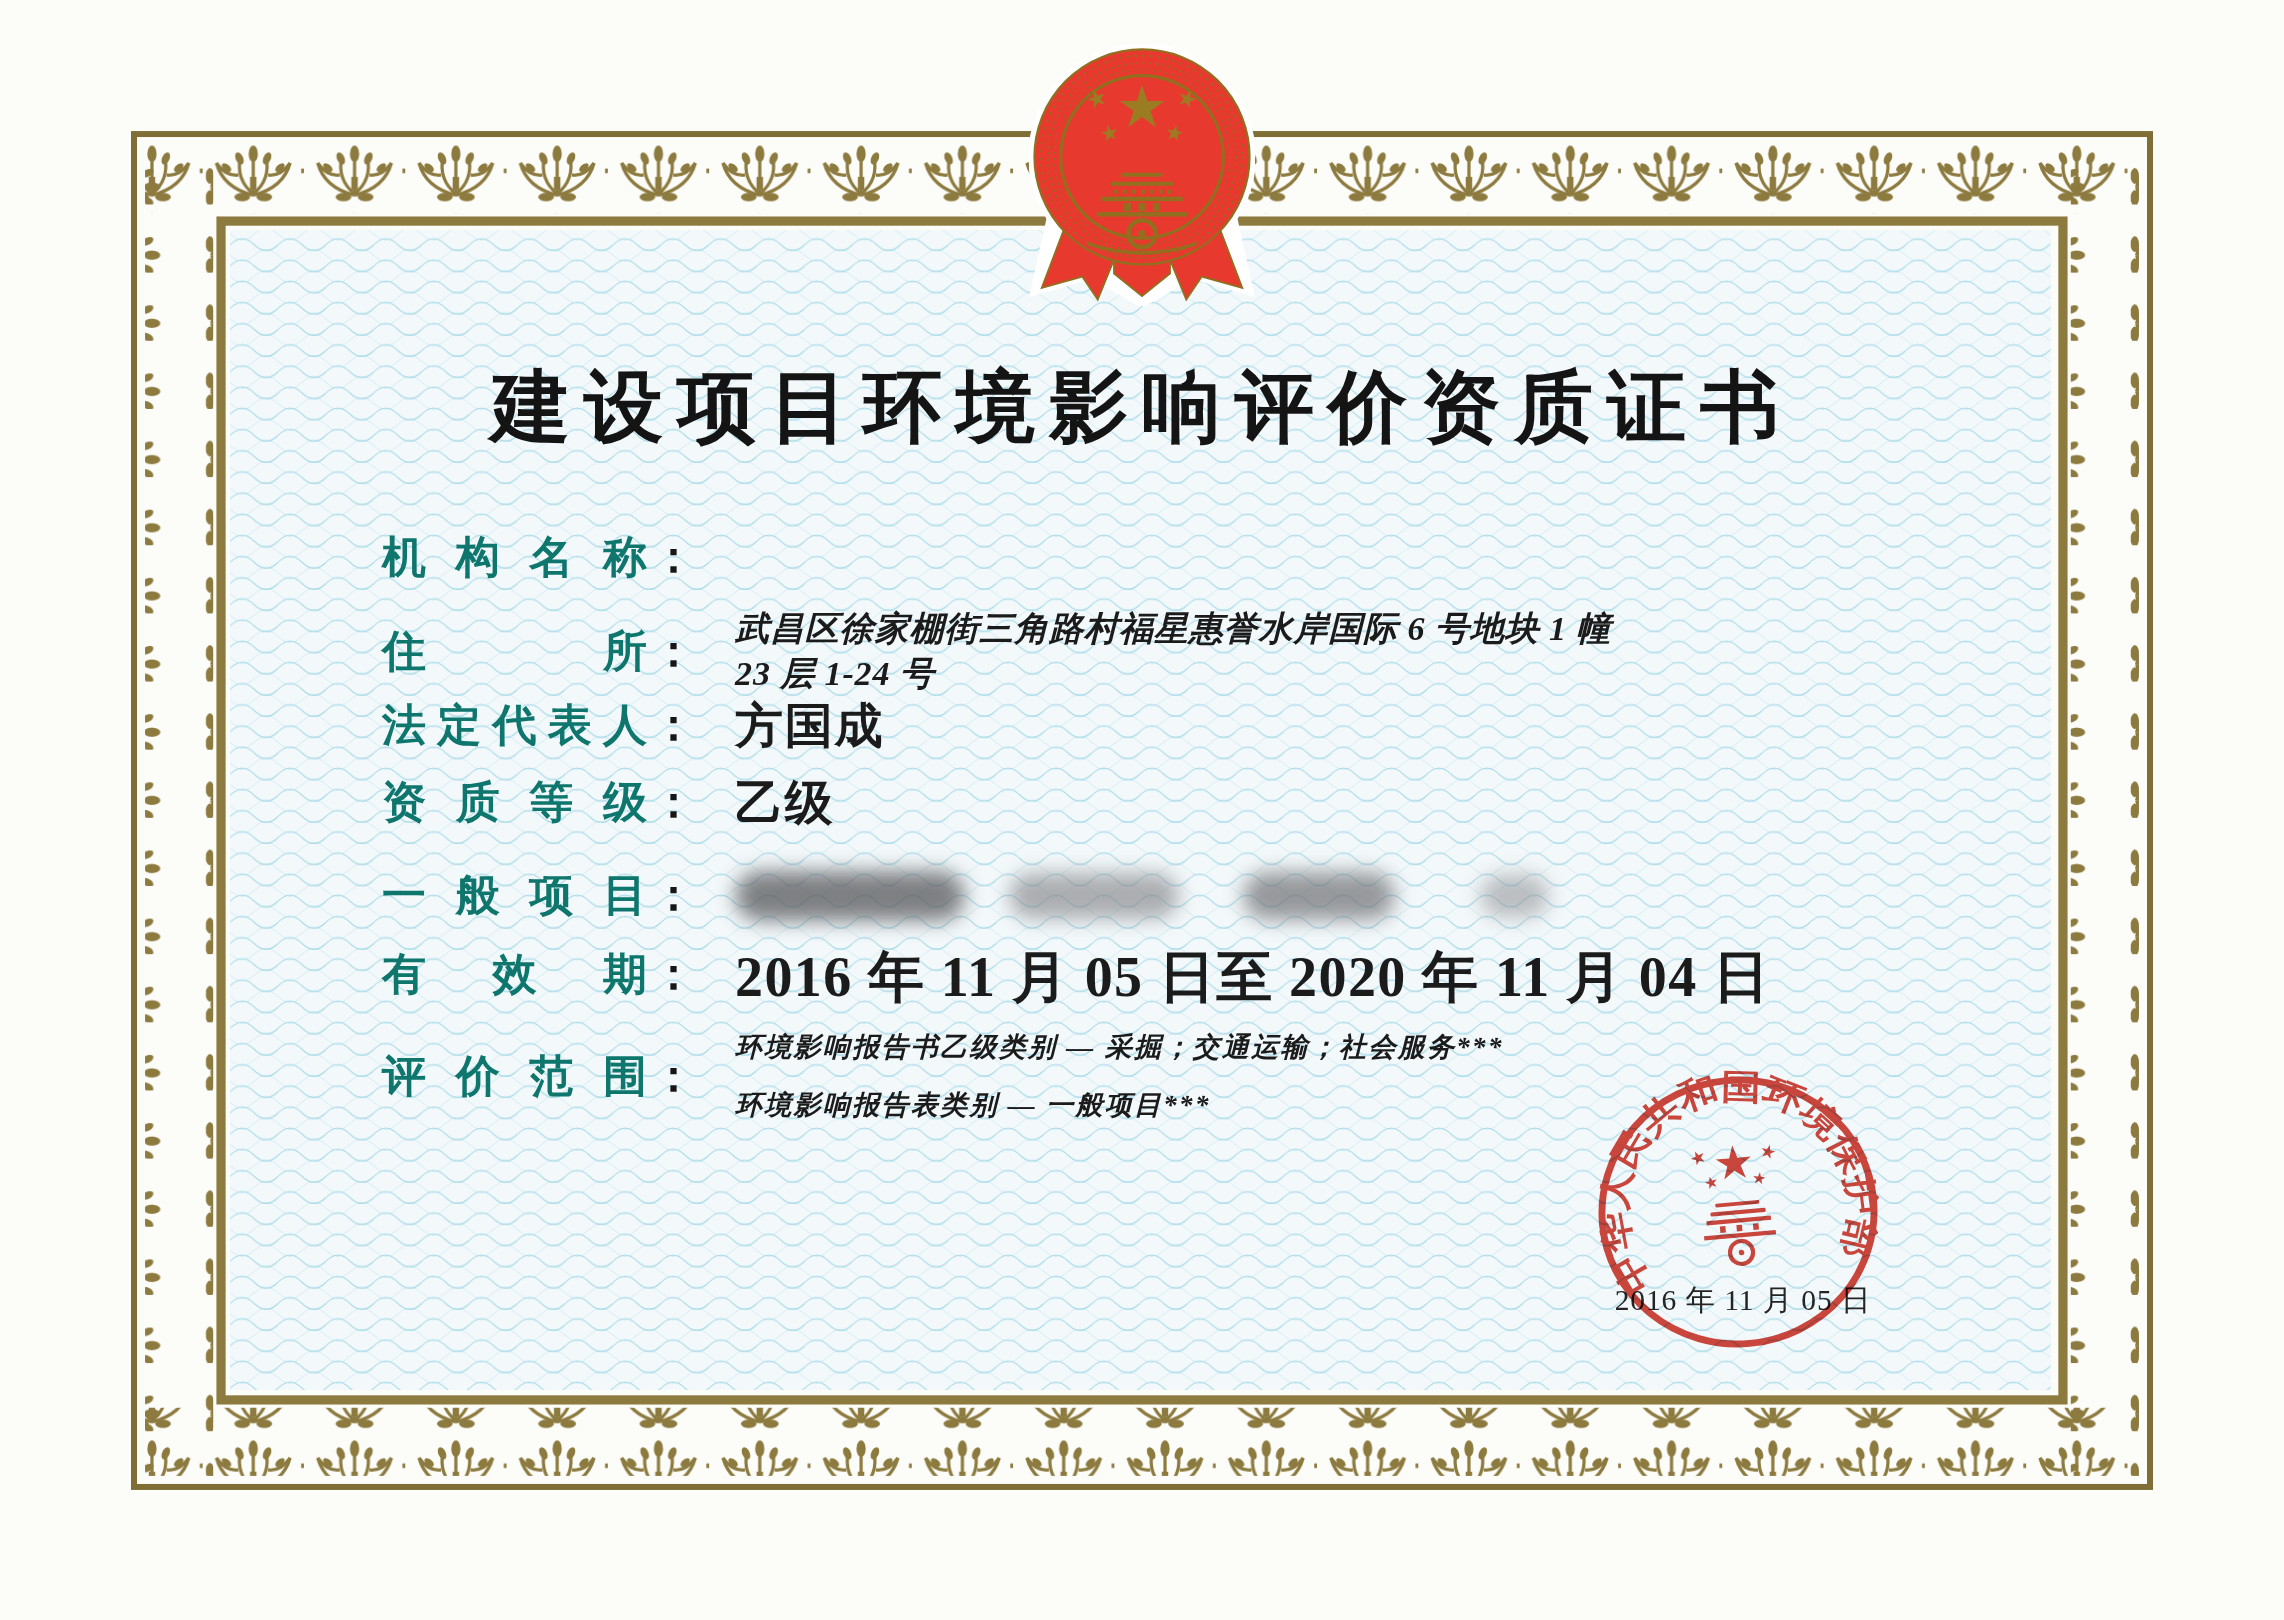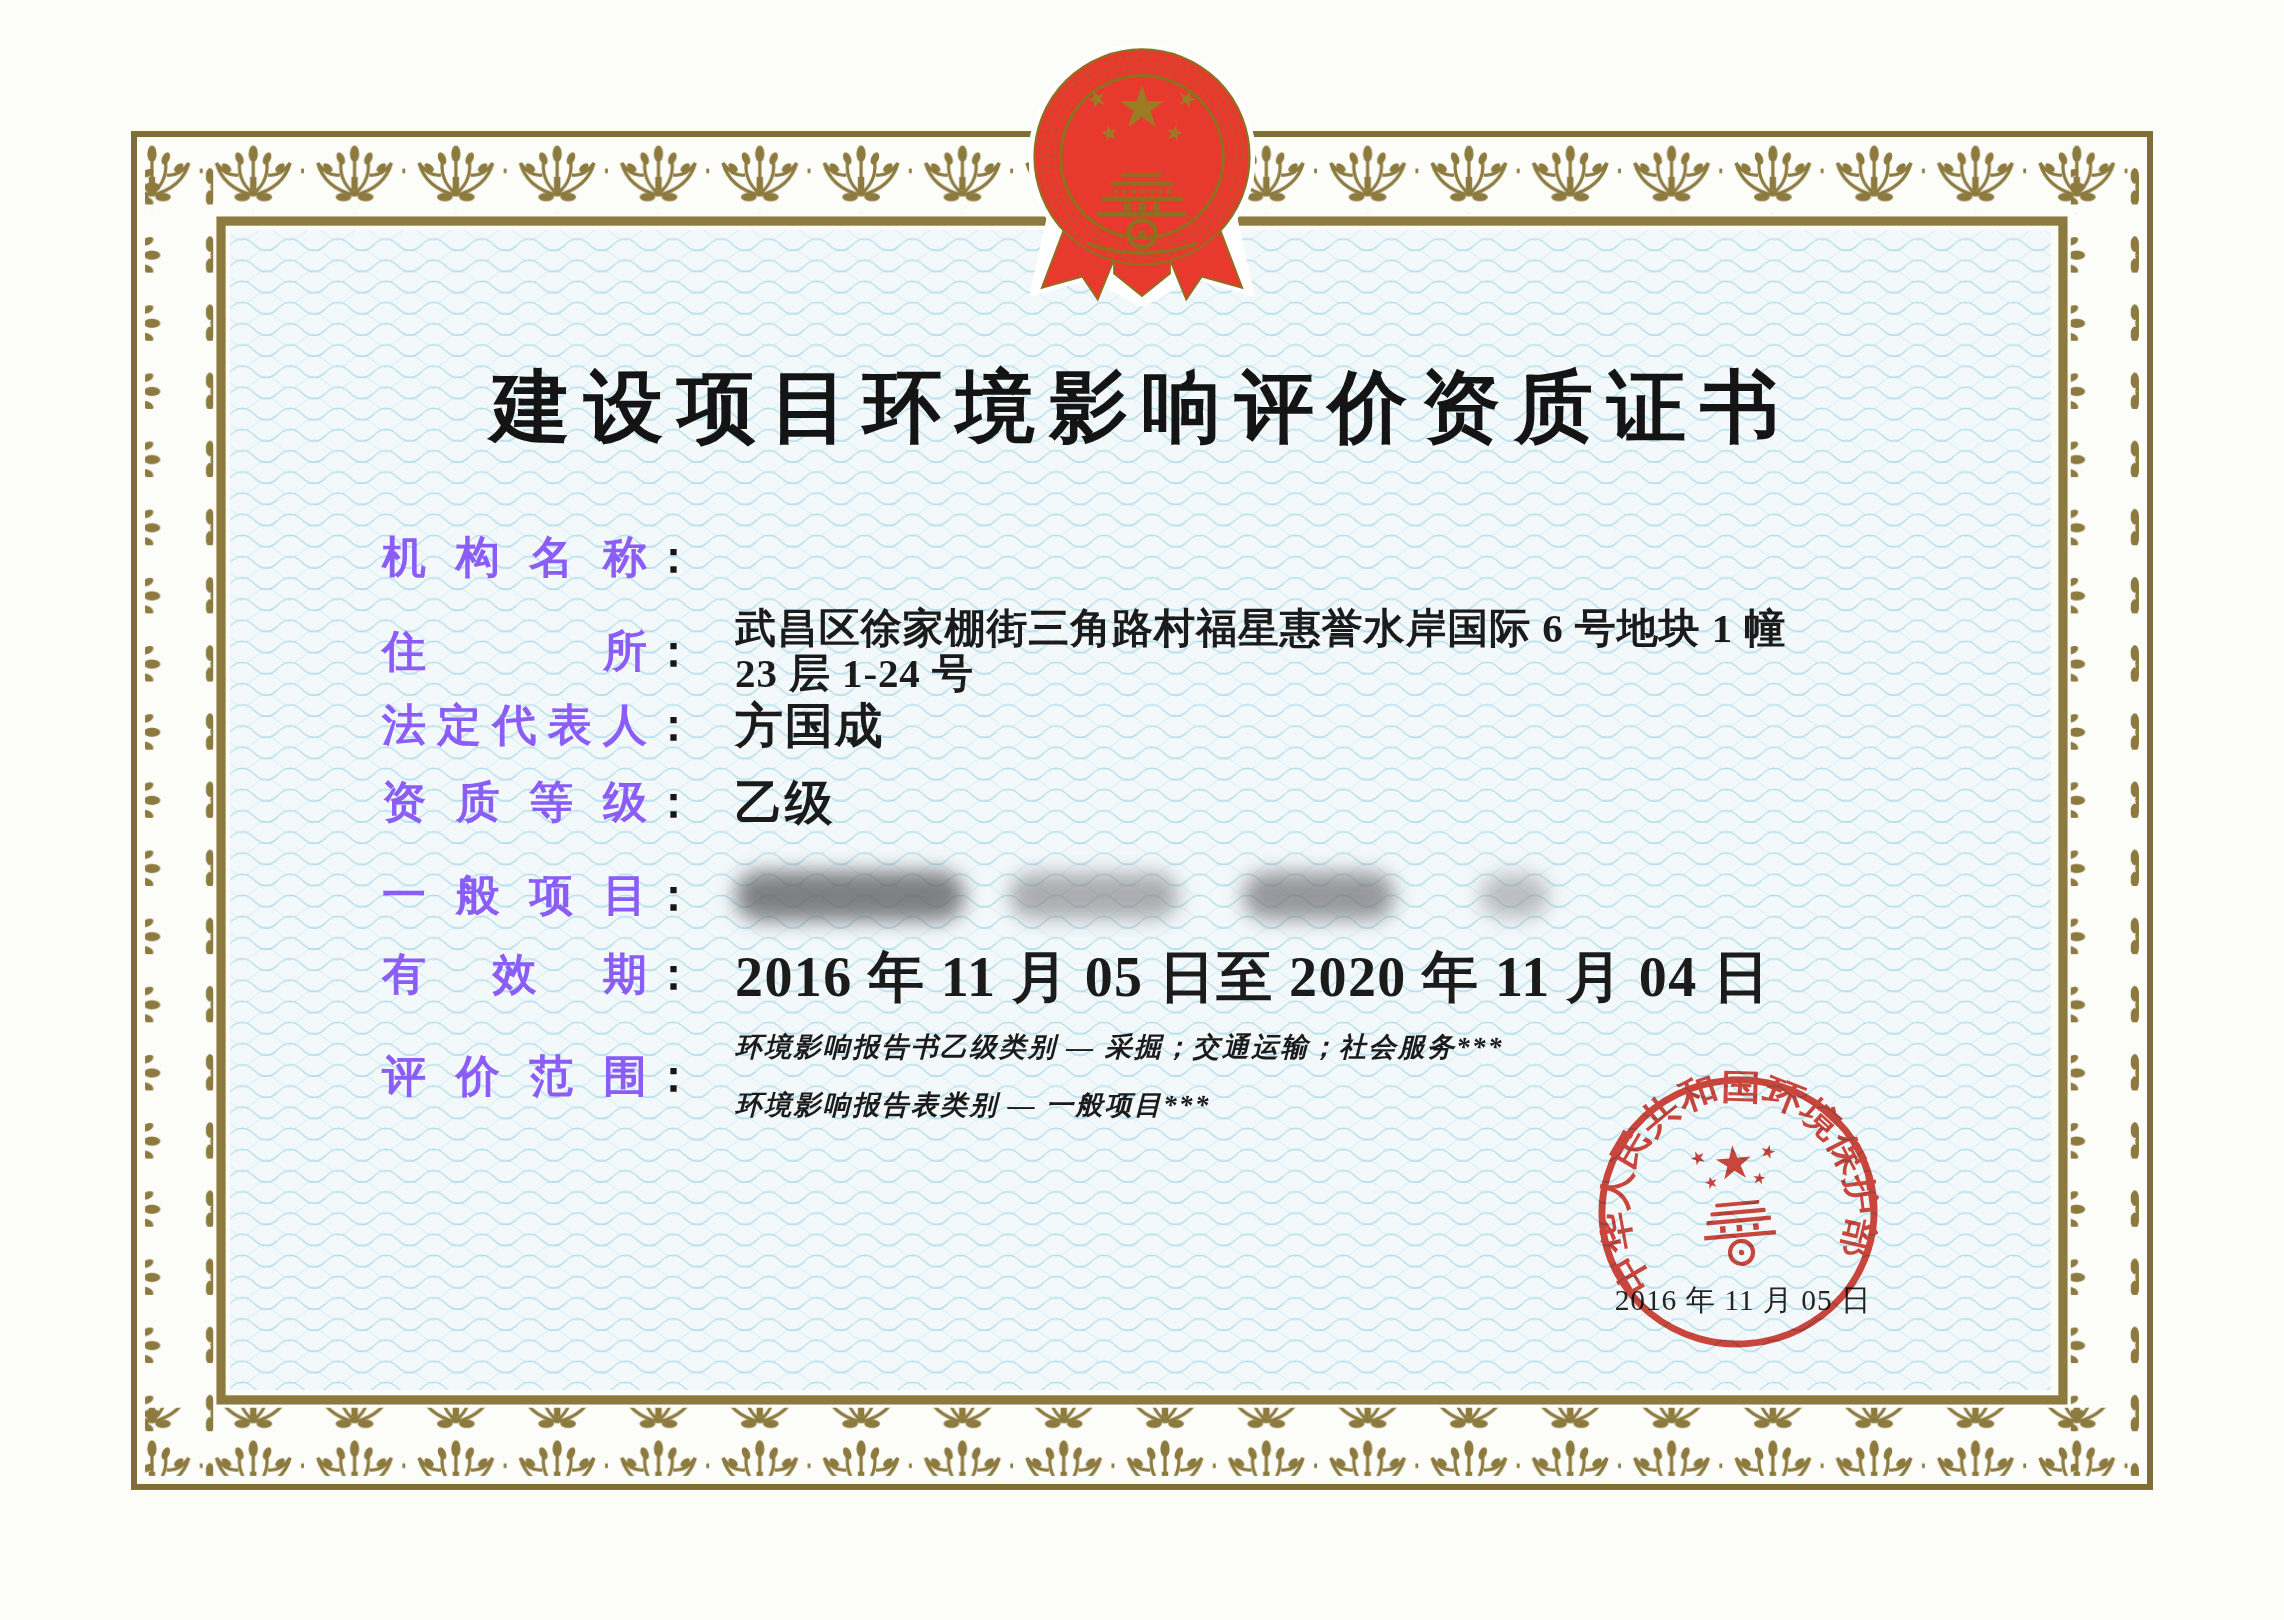--- a/index.html
+++ b/index.html
@@ -22,32 +22,32 @@
   
   .title{
     left:0;top:355px;width:2284px;height:106px;z-index:3;
     text-align:center;font-size:79px;font-weight:700;color:#141414;
     letter-spacing:14px;line-height:106px;white-space:nowrap;
   }
   
   .row{left:382px;width:1672px;display:flex;align-items:center;z-index:3;}
   .row.top-align{align-items:center;}
   .flabel{
-    flex:0 0 265px;width:265px;font-size:44px;font-weight:700;color:#8b5cf6;
+    flex:0 0 265px;width:265px;font-size:44px;font-weight:700;color:#0f766e;
     text-align:justify;text-align-last:justify;line-height:55px;white-space:nowrap;
   }
   .fcolon{
     flex:0 0 53px;width:53px;font-size:44px;font-weight:700;color:#161616;
     text-align:center;line-height:55px;
   }
   .fvalue{
     margin-left:35px;font-size:48px;font-weight:700;color:#1b1b1b;
     line-height:55px;letter-spacing:1.8px;white-space:nowrap;
   }
-  .fvalue.addr{font-size:41px;line-height:45px;letter-spacing:0.9px;}
+  .fvalue.addr{font-size:34px;line-height:45px;letter-spacing:0.9px;font-style:italic;}
   .fvalue.date{font-size:56px;letter-spacing:1.4px;margin-top:6px;}
   .fvalue.scope{font-size:27px;font-weight:600;line-height:58px;letter-spacing:2.3px;font-style:italic;}
   
   .blurwrap{margin-left:35px;display:flex;align-items:center;height:55px;}
   .blob{filter:blur(10px);border-radius:28px;}
   .blob1{width:230px;height:50px;background:#5d5d60;opacity:.78;}
   .blob2{width:170px;height:46px;background:#86868a;opacity:.66;margin-left:44px;}
   .blob3{width:152px;height:48px;background:#6f6f73;opacity:.70;margin-left:64px;}
   .blob4{width:69px;height:44px;background:#8e8e92;opacity:.55;margin-left:85px;}
   

